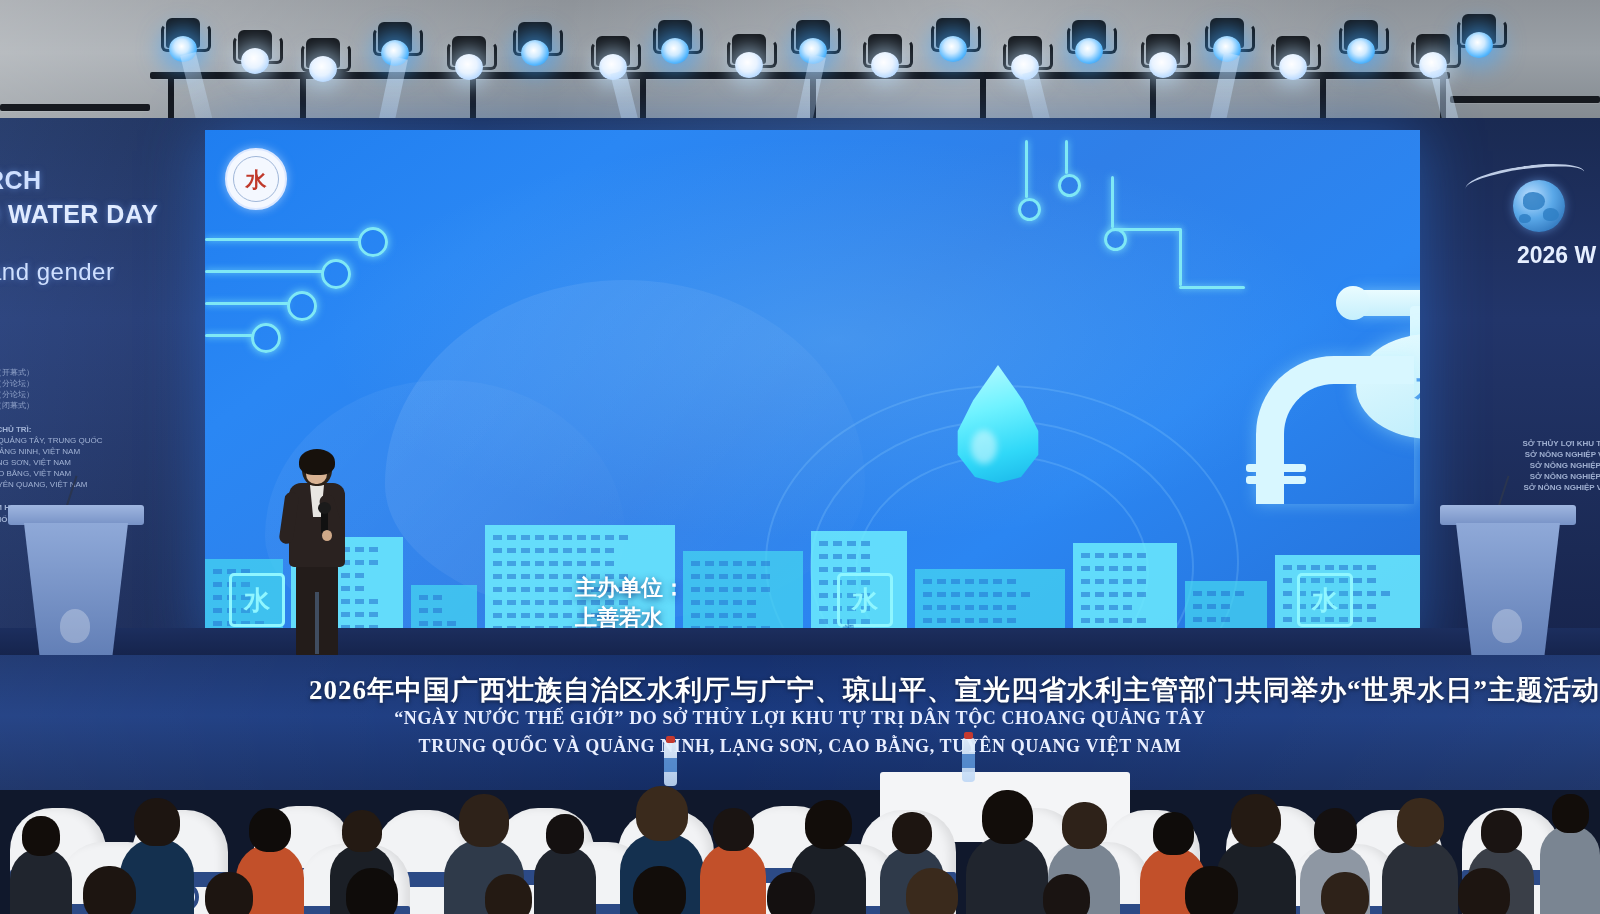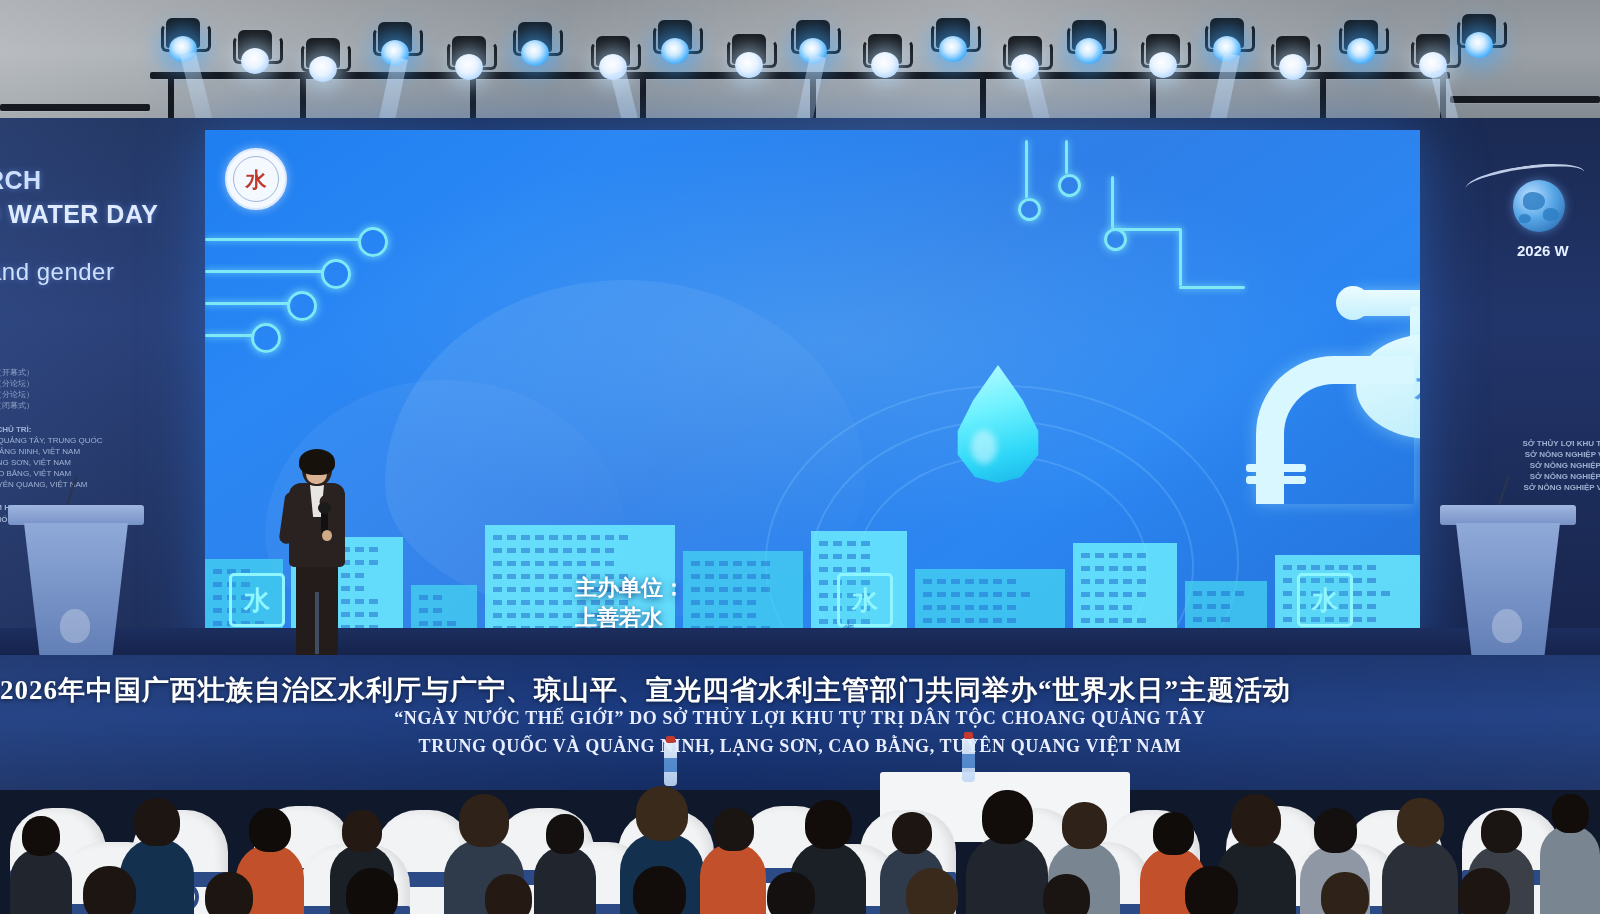--- a/index.html
+++ b/index.html
@@ -142,21 +142,21 @@
   .sp-arm-l{position:absolute;left:2px;top:40px;width:14px;height:52px;background:#2a2220;border-radius:7px;transform:rotate(8deg);}
   .sp-hand{position:absolute;left:42px;top:78px;width:10px;height:11px;border-radius:50%;background:#cfa988;}
   .sp-mic{position:absolute;left:41px;top:56px;width:7px;height:26px;background:#111;border-radius:3px;}
   .sp-mic-h{position:absolute;left:38px;top:50px;width:13px;height:12px;border-radius:50%;background:#1b1b1b;}
 
   
   .banner{position:absolute;left:0;top:655px;width:1600px;height:135px;
     background:linear-gradient(180deg,#16306c 0%,#1a3a80 45%,#142c63 100%);}
   .banner-sheen{position:absolute;left:0;top:655px;width:1600px;height:135px;
     background:linear-gradient(100deg,rgba(255,255,255,.06),rgba(255,255,255,0) 45%,rgba(255,255,255,.05));}
-  .banner-cn{position:absolute;left:0;top:672px;width:1600px;text-align:left;color:#ffffff;
+  .banner-cn{position:absolute;left:0;top:672px;width:1600px;text-align:right;color:#ffffff;
     font-size:27px;font-weight:700;letter-spacing:1px;white-space:nowrap;
     font-family:"Liberation Serif",serif;text-shadow:0 1px 4px rgba(0,0,0,.55);}
   .banner-vn{position:absolute;left:0;top:708px;width:1600px;text-align:center;color:#e8eeff;
     font-size:18px;font-weight:700;letter-spacing:.6px;white-space:nowrap;
     font-family:"Liberation Serif",serif;}
   .banner-vn2{position:absolute;left:0;top:736px;width:1600px;text-align:center;color:#e8eeff;
     font-size:18px;font-weight:700;letter-spacing:.6px;white-space:nowrap;
     font-family:"Liberation Serif",serif;}
 
   
@@ -347,21 +347,21 @@
     <div class="wing-tiny" style="position:absolute;left:-40px;top:396px;font-weight:700;">THÀNH PHỐ NAM NINH</div>
   </div>
 
   <div class="wing wing-r">
     <div class="globe-swoosh" style="left:60px;top:48px;"></div>
     <div class="globe" style="left:108px;top:62px;">
       <span class="land" style="left:10px;top:12px;width:22px;height:18px;"></span>
       <span class="land" style="left:30px;top:28px;width:16px;height:13px;"></span>
       <span class="land" style="left:6px;top:34px;width:12px;height:9px;"></span>
     </div>
-    <div style="position:absolute;left:112px;top:124px;font-size:15px;font-weight:700;color:#e6efff;white-space:nowrap;">2026 W</div>
+    <div style="position:absolute;left:112px;top:124px;font-size:23px;font-weight:700;color:#e6efff;white-space:nowrap;">2026 W</div>
 
     <div style="position:absolute;left:58px;top:320px;text-align:right;width:160px;">
       <div class="wing-tiny" style="font-weight:700;">SỞ THỦY LỢI KHU TỰ TRỊ</div>
       <div class="wing-tiny" style="font-weight:700;">SỞ NÔNG NGHIỆP VÀ MT</div>
       <div class="wing-tiny" style="font-weight:700;">SỞ NÔNG NGHIỆP VÀ M</div>
       <div class="wing-tiny" style="font-weight:700;">SỞ NÔNG NGHIỆP VÀ M</div>
       <div class="wing-tiny" style="font-weight:700;">SỞ NÔNG NGHIỆP VÀ MO</div>
     </div>
     <div class="wing-tiny" style="position:absolute;left:68px;top:388px;font-weight:700;">CHÍNH QUYỀN N</div>
   </div>

